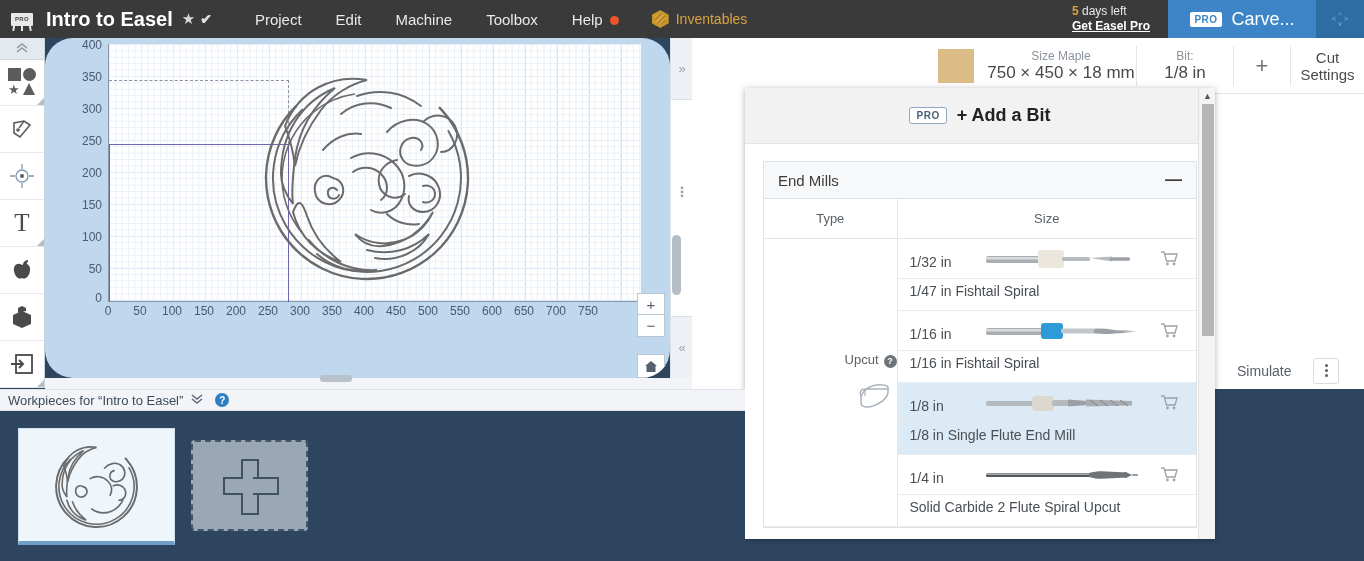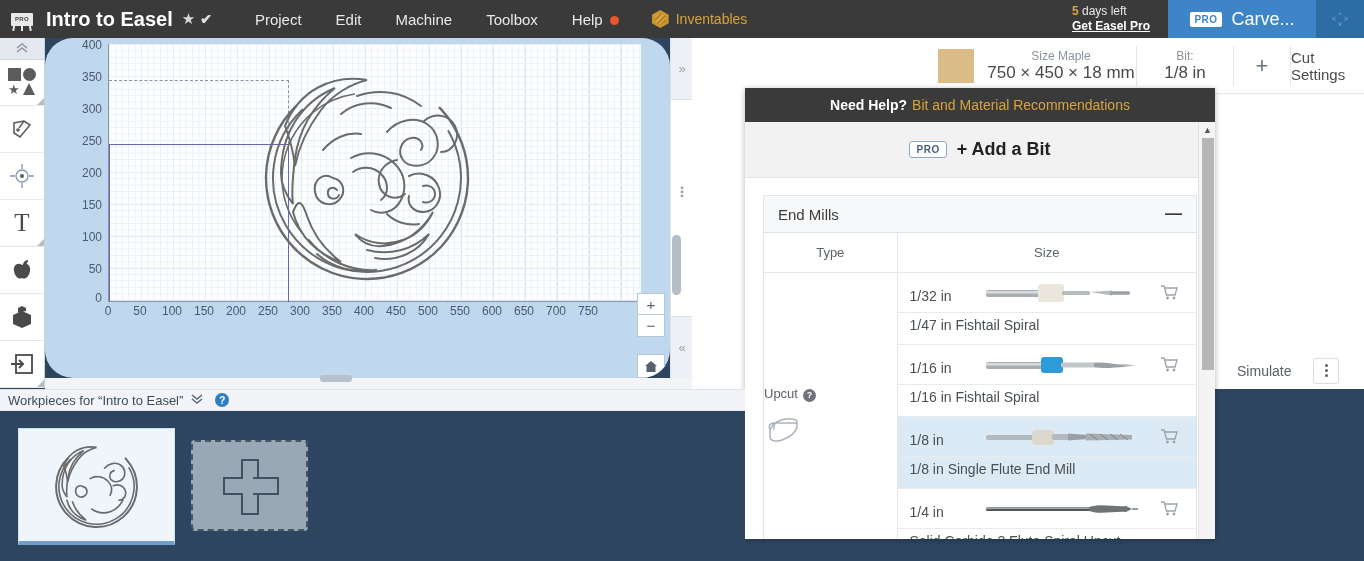--- a/index.html
+++ b/index.html
@@ -190,21 +190,21 @@
   }
   .mat-swatch { width: 36px; height: 34px; background:#dcbc86; margin: 0 12px 0 16px;}
   .mat-text { text-align:center; width: 150px; }
   .mat-text .lbl { font-size: 12px; color:#8a939c; }
   .mat-text .val { font-size: 17px; color:#4a4a4a; }
   .vdiv { width:1px; height:40px; background:#e3e7eb; }
   .bit-cell { text-align:center; width: 96px; }
   .bit-cell .lbl { font-size: 12px; color:#8a939c; }
   .bit-cell .val { font-size: 17px; color:#4a4a4a; }
   .plus-cell { width: 56px; text-align:center; font-size: 22px; color:#6a737c; cursor:pointer; }
-  .cutset-cell { flex:1; font-size: 15px; color:#4a4a4a; cursor:pointer; }
+  .cutset-cell { flex:1; text-align:center; font-size: 15px; color:#4a4a4a; cursor:pointer; }
 
   .actionbar {
     position:absolute; left: 1180px; top: 352px; width: 184px; height: 37px;
     display:flex; align-items:center; background:#fff;
   }
   .act-item { font-size: 14px; color:#5a6068; padding: 0 12px; cursor:pointer; }
   .kebab {
     width: 26px; height:26px; border:1px solid #d7dce1; border-radius:3px; margin-left: 10px;
     display:flex;flex-direction:column;align-items:center;justify-content:center;gap:2px;cursor:pointer;
   }
@@ -239,21 +239,21 @@
   }
   .card-title { font-size: 15px; color:#3b3b3b; }
   .card-minus { font-size: 17px; color:#3b3b3b; cursor:pointer; line-height: 10px; font-weight: bold;}
   table.bits { width:100%; border-collapse: collapse; }
   table.bits th {
     font-size: 13px; font-weight: normal; color:#5b6166; padding: 12px 0;
     border-bottom:1px solid #e4e7ea; background:#fff;
   }
   table.bits th.type-col { width: 133px; border-right:1px solid #e4e7ea; }
   .type-cell {
-    width:133px; border-right:1px solid #e4e7ea; text-align:left; vertical-align: middle;
+    width:133px; border-right:1px solid #e4e7ea; text-align:right; vertical-align: middle;
     color:#5b6166; font-size: 13px; background:#fff;
   }
   .type-cell .q {
     display:inline-flex;align-items:center;justify-content:center;
     width:13px;height:13px;border-radius:50%;background:#6d747a;color:#fff;font-size:9px;
     margin-left:5px; vertical-align: middle; font-weight: bold;
   }
   .bit-row td { border-bottom:1px solid #e9ecee; }
   .bit-row.sel .sz, .bit-row.sel .nm { background:#dceaf5; }
   .sz {
@@ -535,24 +535,20 @@
     <div class="act-item">iew</div>
     <div class="act-item">Simulate</div>
     <div class="kebab">
       <i></i>
       <i></i>
       <i></i>
     </div>
   </div>
 
   <div class="modal">
-    <div class="modal-head">
-      <b>Need Help?</b>
-      <a>Bit and Material Recommendations</a>
-    </div>
     <div class="modal-body">
       <div class="addbit-row">
         <span class="addbit-pro">PRO</span>
         <span class="addbit-label">+ Add a Bit</span>
       </div>
 
       <div class="card">
         <div class="card-head">
           <span class="card-title">End Mills</span>
           <span class="card-minus">—</span>

